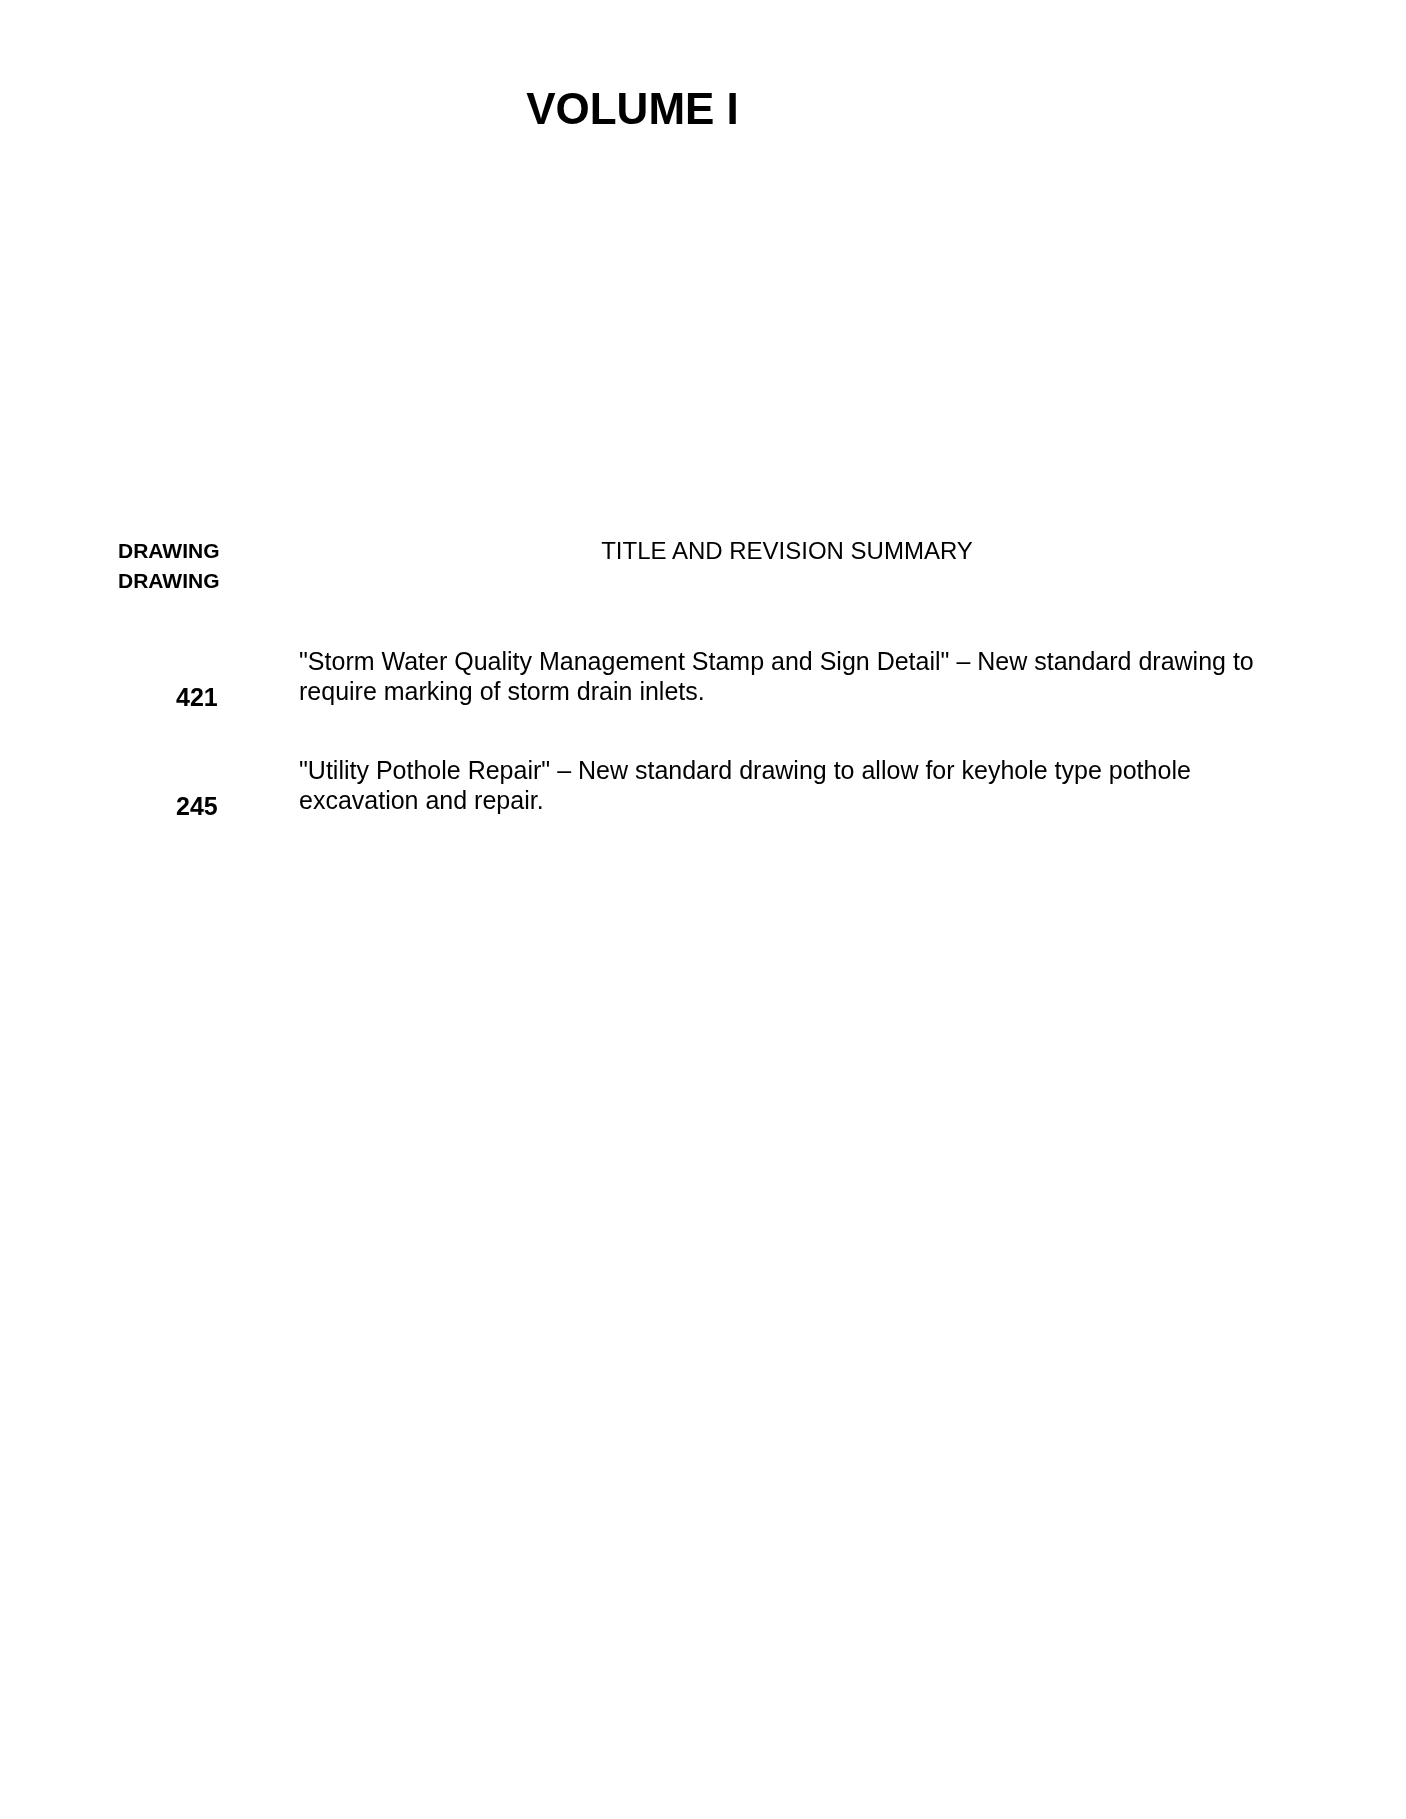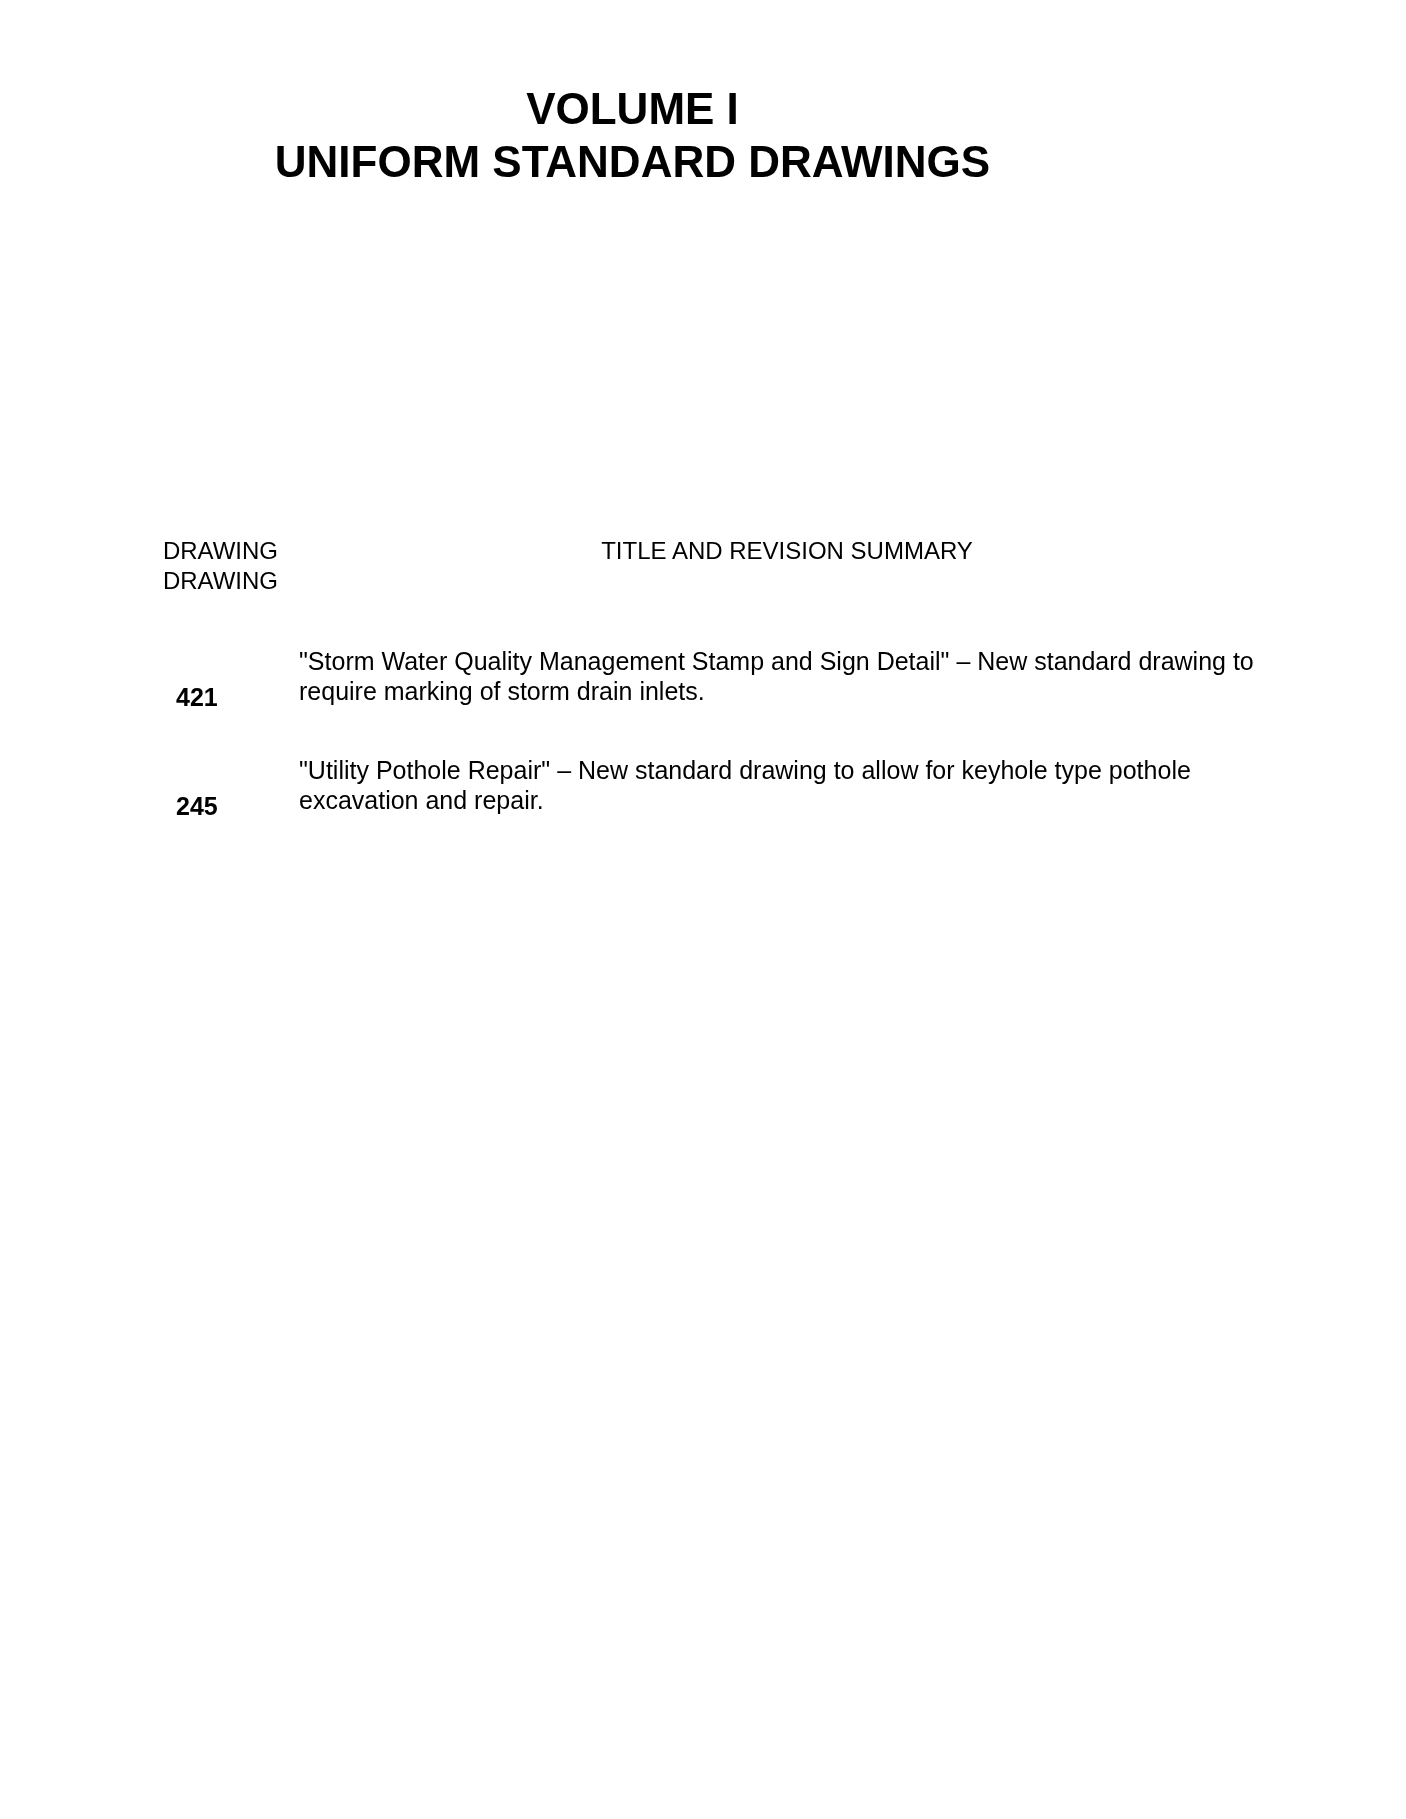--- a/index.html
+++ b/index.html
@@ -27,23 +27,23 @@
       font-size: 44px;
       line-height: 53px;
       white-space: pre;
       letter-spacing: 0px;
     }
     .col-header-number {
       position: absolute;
       top: 536px;
       left: 118px;
       width: 160px;
-      text-align: right;
-      font-weight: normal;
-      font-size: 24px;
+      text-align: left;
+      font-weight: bold;
+      font-size: 21px;
       line-height: 30px;
     }
     .col-header-title {
       position: absolute;
       top: 536px;
       left: 300px;
       width: 974px;
       text-align: center;
       font-weight: normal;
       font-size: 24px;
@@ -70,21 +70,20 @@
       width: 1000px;
       font-size: 25px;
       line-height: 30px;
     }
   </style>
 </head>
 <body>
 
 <div class="title-block">
   <div class="title-line">VOLUME I</div>
-  <div class="title-line">UNIFORM STANDARD DRAWINGS</div>
 </div>
 
 <div class="col-header-number">
   <div>DRAWING</div>
   <div>DRAWING</div>
 </div>
 
 <div class="col-header-title">TITLE AND REVISION SUMMARY</div>
 
 <div class="entry" style="top: 646px;">

